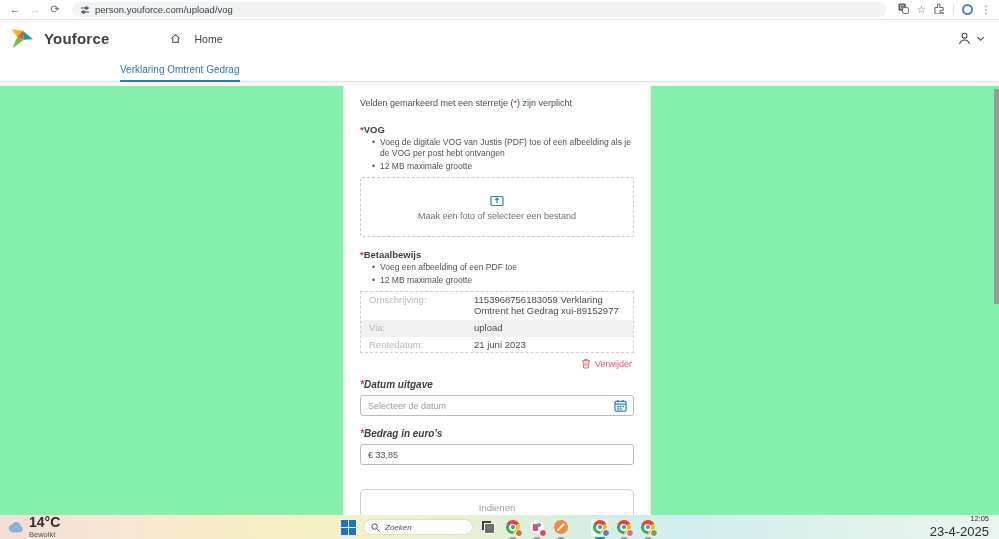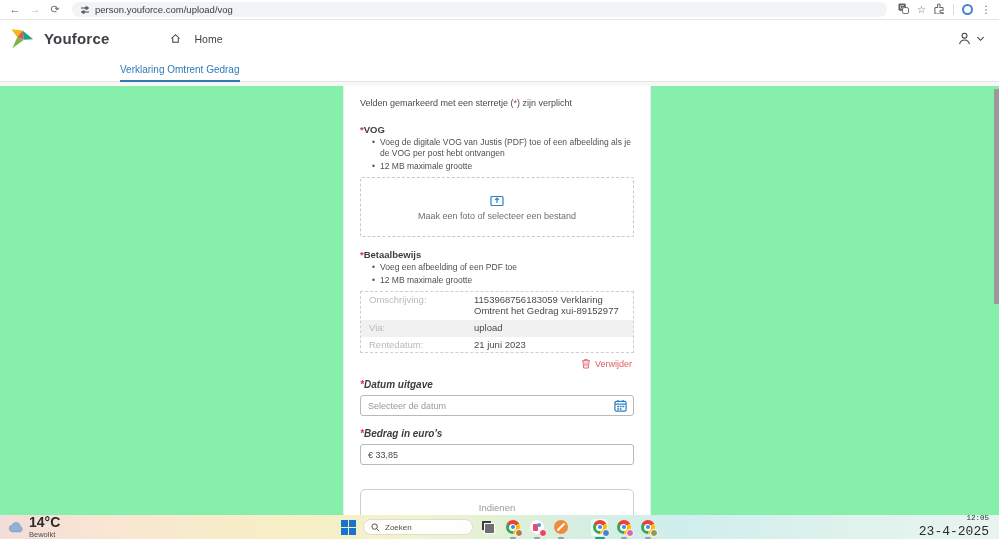--- a/index.html
+++ b/index.html
@@ -96,21 +96,21 @@
   .scroll-thumb { position:absolute; right:0; top:3px; width:5px; height:215px; background:#9a9a9a; border-radius:0; }
   
   .taskbar {
     position:absolute; left:0; bottom:0; width:999px; height:24px;
     background:linear-gradient(90deg,#f3ddd8 0%,#f9e7d2 12%,#f7efc4 30%,#eff3cf 42%,#d9efdd 55%,#cfeeee 68%,#dff2ec 85%,#e9f4ef 100%);
     display:flex; align-items:center;
   }
   .weather { display:flex; align-items:center; gap:5px; padding-left:8px; cursor:pointer; }
   .weather-temp { font-size:14px; font-weight:700; color:#2b2b2b; line-height:1.2; }
   .weather-cond { font-size:7.5px; color:#4f4f4f; line-height:1.1; }
-  .tb-center { position:absolute; left:341px; top:0; height:24px; display:flex; align-items:center; gap:7px; }
+  .tb-center { position:absolute; left:341px; top:0; height:24px; display:flex; align-items:center; gap:7px;font-style:italic; }
   .start-btn { width:15px; height:15px; display:grid; grid-template-columns:7px 7px; grid-template-rows:7px 7px; gap:1px; cursor:pointer; }
   .start-btn span { background:#1874cd; }
   .search-pill {
     width:110px; height:16px; background:rgba(255,255,255,.92); border:1px solid #e0dcd4;
     border-radius:9px; display:flex; align-items:center; gap:5px; padding:0 7px; cursor:pointer;
   }
   .search-pill .search-txt { font-size:8px; color:#4f4f4f; }
   .tb-icon { width:17px; height:17px; position:relative; cursor:pointer; display:flex; align-items:center; justify-content:center; }
   .tb-icon .run-dot { position:absolute; bottom:-3px; left:50%; transform:translateX(-50%); width:6px; height:2px; border-radius:1px; background:#9aa0a6; }
   .tb-icon.active { background:rgba(255,255,255,.65); border-radius:3px; }
@@ -124,21 +124,21 @@
   .chrome::after { content:""; position:absolute; inset:5px; background:#4285f4; border-radius:50%; }
   .badge { position:absolute; right:-2px; bottom:-1px; width:8px; height:8px; border-radius:50%; border:1px solid #fff; z-index:2; }
   .taskview { width:13px; height:13px; position:relative; }
   .taskview::before { content:""; position:absolute; left:0; top:0; width:9px; height:9px; background:#3c3c3c; }
   .taskview::after { content:""; position:absolute; right:0; bottom:0; width:9px; height:9px; background:#6f6f6f; border:1px solid #fff; }
   .blocked { width:14px; height:14px; border-radius:50%; background:#f08a3c; position:relative; }
   .blocked::before { content:""; position:absolute; left:2px; top:6px; width:10px; height:2px; background:#fff; transform:rotate(-45deg); }
   .paintapp { width:14px; height:14px; border-radius:50%; background:#fff; position:relative; box-shadow:0 0 0 .5px #ddd; }
   .paintapp::before { content:""; position:absolute; left:3px; top:4px; width:5px; height:7px; background:#e84b6e; border-radius:1px; }
   .paintapp::after { content:""; position:absolute; right:3px; top:3px; width:4px; height:4px; background:#4a9de0; border-radius:50%; }
-  .tb-clock { margin-left:auto; padding-right:10px; text-align:right; cursor:pointer;font-family:Liberation Mono, monospace; }
+  .tb-clock { margin-left:auto; padding-right:10px; text-align:right; cursor:pointer; }
   .tb-time { font-size:7.5px; color:#2b2b2b; line-height:1.3; }
   .tb-date { font-size:13px; color:#2b2b2b; line-height:1.2; }
   .gap8 { width:8px; }
 </style>
 </head>
 <body>
 
 <div class="browser-bar">
   <span class="nav-glyph">←</span>
   <span class="nav-glyph disabled">→</span>

